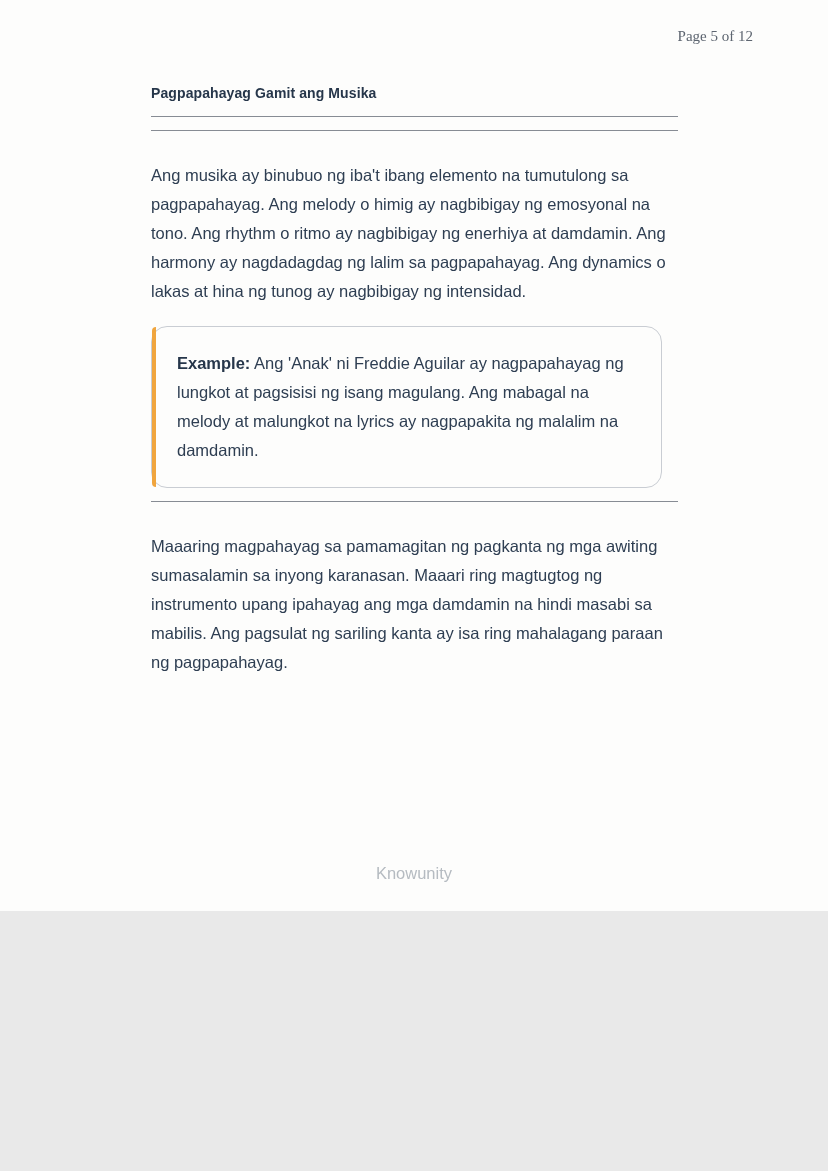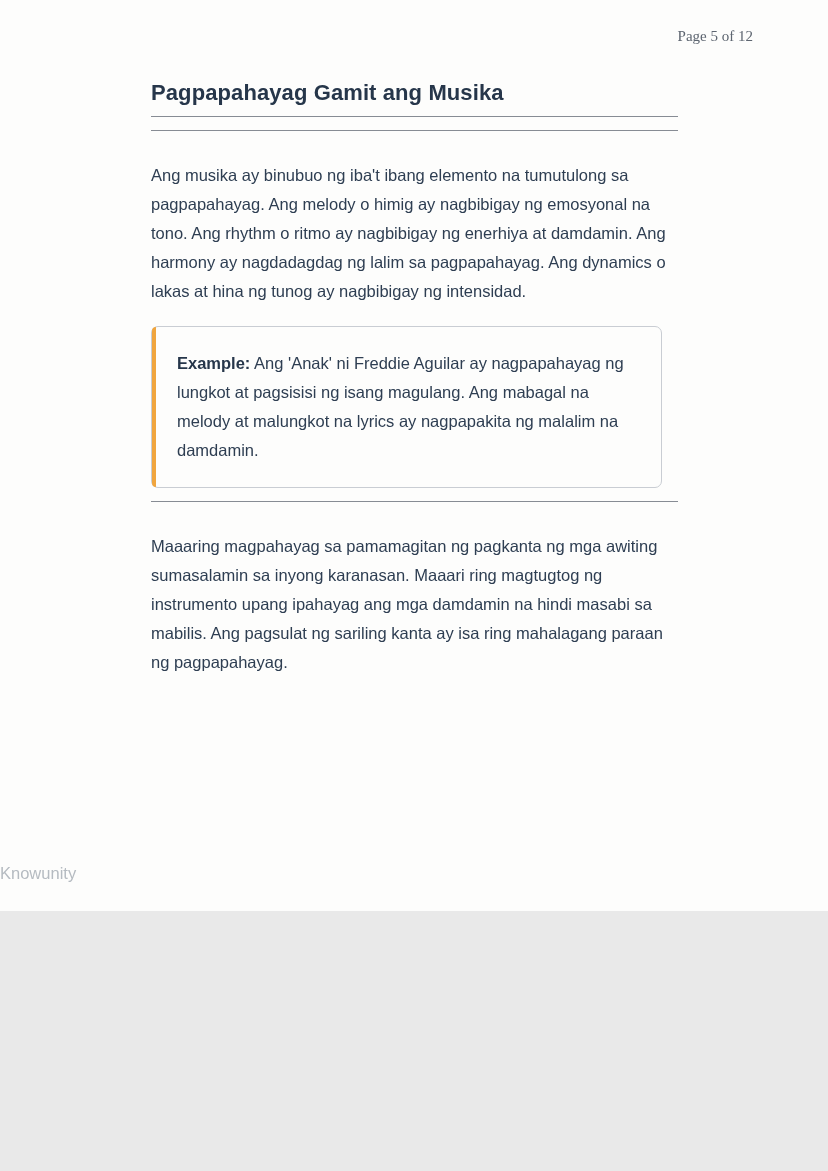--- a/index.html
+++ b/index.html
@@ -25,21 +25,21 @@
     color: #5d6570;
   }
   .content {
     position: absolute;
     top: 83px;
     left: 151px;
     width: 527px;
   }
   .section-heading {
     margin: 19px 0 0 0;
-    font-size: 22px;
+    font-size: 14px;
     font-weight: 700;
     line-height: 20px;
     color: #26364a;
     letter-spacing: 0.1px;
   }
   .section-heading.first { margin-top: 0; }
   .heading-rule {
     height: 1px;
     background: #878c94;
     margin-top: 13px;
@@ -48,21 +48,21 @@
   .body-text {
     margin: 30px 0 20px 0;
     font-size: 16.5px;
     line-height: 29px;
     color: #2e3e52;
   }
   .example-box {
     position: relative;
     margin: 20px 16px 0 0;
     border: 1px solid #c9cdd3;
-    border-radius: 7px;
+    border-radius: 16px;
     padding: 22px 26px 22px 25px;
     background: #fdfdfc;
   }
   .example-box::before {
     content: "";
     position: absolute;
     left: 0;
     top: 0;
     bottom: 0;
     width: 4px;
@@ -75,21 +75,21 @@
     line-height: 29px;
     color: #2e3e52;
   }
   .example-text strong { font-weight: 700; color: #26364a; }
   .after-box { margin-top: 32px; }
   .footer-brand {
     position: absolute;
     left: 0;
     right: 0;
     bottom: 28px;
-    text-align: left;
+    text-align: center;
     font-size: 16.5px;
     color: #b5bbc1;
   }
 </style>
 </head>
 <body>
 
 <div class="page">
 
   <div class="page-number">Page 5 of 12</div>

